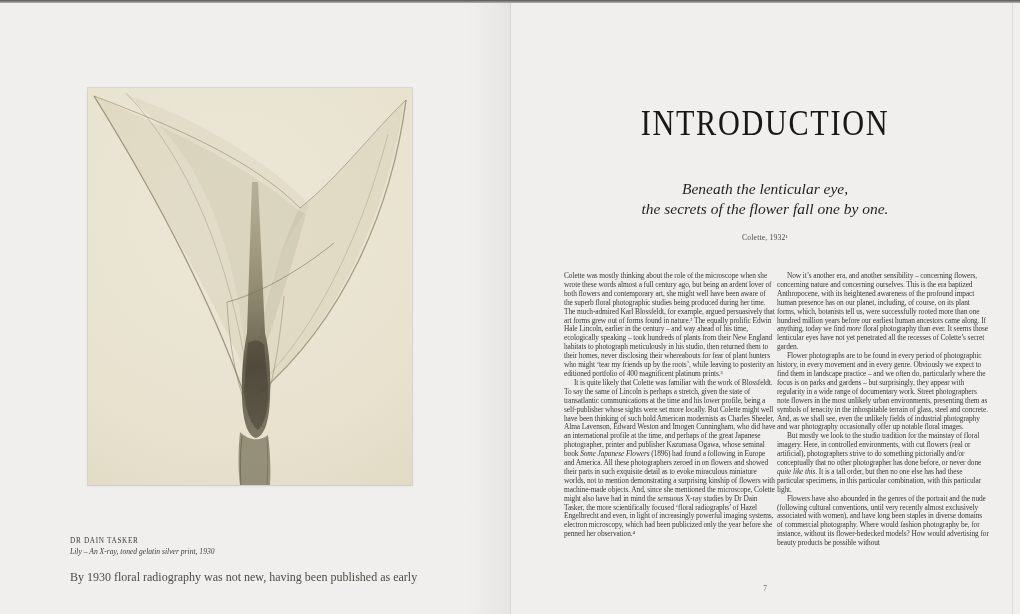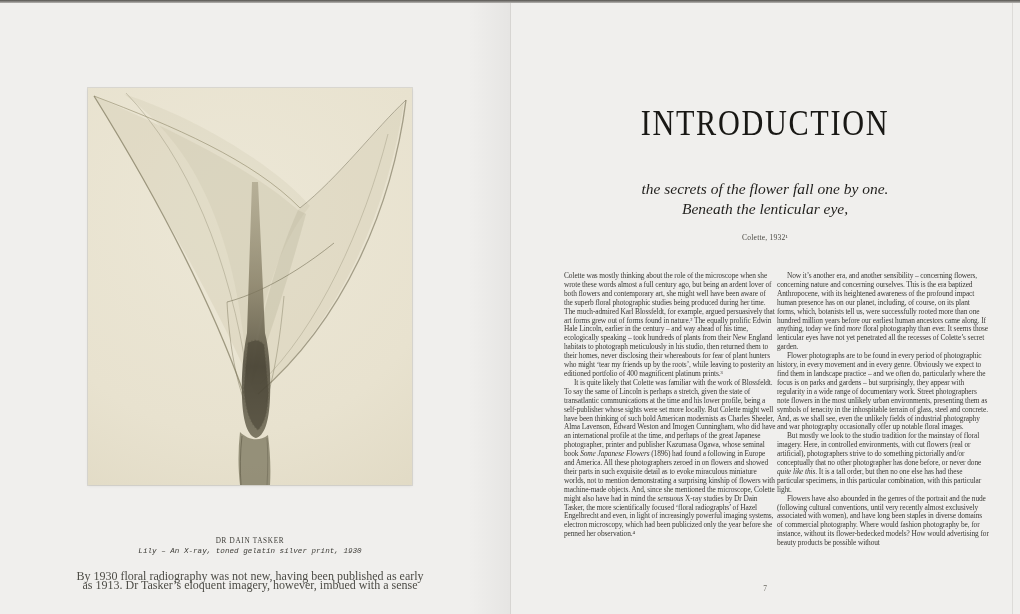--- a/index.html
+++ b/index.html
@@ -17,25 +17,25 @@
 
   
   .photo{
     position:absolute;left:88px;top:88px;width:324px;height:397px;
     background:radial-gradient(ellipse 120% 100% at 45% 32%, #ece7d6 0%, #e8e2cf 55%, #e0d9c3 88%, #d9d1b8 100%);
     box-shadow:0 0 0 1px rgba(120,115,95,0.18), 0 1px 3px rgba(0,0,0,0.08);
   }
   .photo svg{display:block;}
 
   .caption{
-    position:absolute;left:70px;top:537px;width:360px;text-align:center;
+    position:absolute;left:70px;top:537px;width:360px;text-align:left;
     color:#46453f;
   }
   .caption-artist{font-size:7.2px;letter-spacing:0.7px;color:#3b3a35;}
-  .caption-title{font-style:italic;font-size:7.6px;margin-top:2px;color:#3f3e39;font-family:Liberation Mono, monospace;}
+  .caption-title{font-style:italic;font-size:7.6px;margin-top:2px;color:#3f3e39;}
   .caption-note{font-size:12px;line-height:9.2px;margin-top:17px;color:#4d4c46;}
 
   
   .page-title{
     position:absolute;left:510px;top:102px;width:510px;text-align:center;
     font-size:36px;letter-spacing:2px;color:#191815;
     transform:scaleX(0.84);transform-origin:center;
     white-space:nowrap;
   }
   .epigraph{
@@ -110,29 +110,28 @@
     <path d="M 154 348 C 152 365 152 382 153 397" fill="none" stroke="#5d5845" stroke-width="1" opacity="0.6"></path>
     <path d="M 179 350 C 180 365 180 382 179 397" fill="none" stroke="#5d5845" stroke-width="0.8" opacity="0.5"></path>
   </svg>
 </div>
 
 <div class="caption">
   <div class="caption-artist">DR DAIN TASKER</div>
   <div class="caption-title">Lily – An X-ray, toned gelatin silver print, 1930</div>
   <div class="caption-note">
     <div>By 1930 floral radiography was not new, having been published as early</div>
-    <div>as 1913. Dr Tasker’s eloquent imagery, however, imbued with a sense</div>
   </div>
 </div>
 
 <div class="page-title">INTRODUCTION</div>
 
 <div class="epigraph">
+  <div>Beneath the lenticular eye,</div>
   <div>the secrets of the flower fall one by one.</div>
-  <div>Beneath the lenticular eye,</div>
 </div>
 <div class="attribution">Colette, 1932¹</div>
 
 <div class="col col-left">
     <p><span>Colette was mostly thinking about the role of the microscope when she wrote these words almost a full century ago, but being an ardent lover of both flowers and contemporary art, she might well have been aware of the superb floral photographic studies being produced during her time. The much-admired Karl Blossfeldt, for example, argued persuasively that art forms grew out of forms found in nature.² The equally prolific Edwin Hale Lincoln, earlier in the century – and way ahead of his time, ecologically speaking – took hundreds of plants from their New England habitats to photograph meticulously in his studio, then returned them to their homes, never disclosing their whereabouts for fear of plant hunters who might ‘tear my friends up by the roots’, while leaving to posterity an editioned portfolio of 400 magnificent platinum prints.³</span></p>
     <p class="indent"><span>It is quite likely that Colette was familiar with the work of Blossfeldt. To say the same of Lincoln is perhaps a stretch, given the state of transatlantic communications at the time and his lower profile, being a self-publisher whose sights were set more locally. But Colette might well have been thinking of such bold American modernists as Charles Sheeler, Alma Lavenson, Edward Weston and Imogen Cunningham, who did have an international profile at the time, and perhaps of the great Japanese photographer, printer and publisher Kazumasa Ogawa, whose seminal book </span><span class="it">Some Japanese Flowers</span><span> (1896) had found a following in Europe and America. All these photographers zeroed in on flowers and showed their parts in such exquisite detail as to evoke miraculous miniature worlds, not to mention demonstrating a surprising kinship of flowers with machine-made objects. And, since she mentioned the microscope, Colette might also have had in mind the </span><span class="it">sensuous</span><span> X-ray studies by Dr Dain Tasker, the more scientifically focused ‘floral radiographs’ of Hazel Engelbrecht and even, in light of increasingly powerful imaging systems, electron microscopy, which had been publicized only the year before she penned her observation.⁴</span></p>
   </div>
 <div class="col col-right">
     <p class="indent"><span>Now it’s another era, and another sensibility – concerning flowers, concerning nature and concerning ourselves. This is the era baptized Anthropocene, with its heightened awareness of the profound impact human presence has on our planet, including, of course, on its plant forms, which, botanists tell us, were successfully rooted more than one hundred million years before our earliest human ancestors came along. If anything, today we find </span><span class="it">more</span><span> floral photography than ever. It seems those lenticular eyes have not yet penetrated all the recesses of Colette’s secret garden.</span></p>
     <p class="indent"><span>Flower photographs are to be found in every period of photographic history, in every movement and in every genre. Obviously we expect to find them in landscape practice – and we often do, particularly where the focus is on parks and gardens – but surprisingly, they appear with regularity in a wide range of documentary work. Street photographers note flowers in the most unlikely urban environments, presenting them as symbols of tenacity in the inhospitable terrain of glass, steel and concrete. And, as we shall see, even the unlikely fields of industrial photography and war photography occasionally offer up notable floral images.</span></p>

